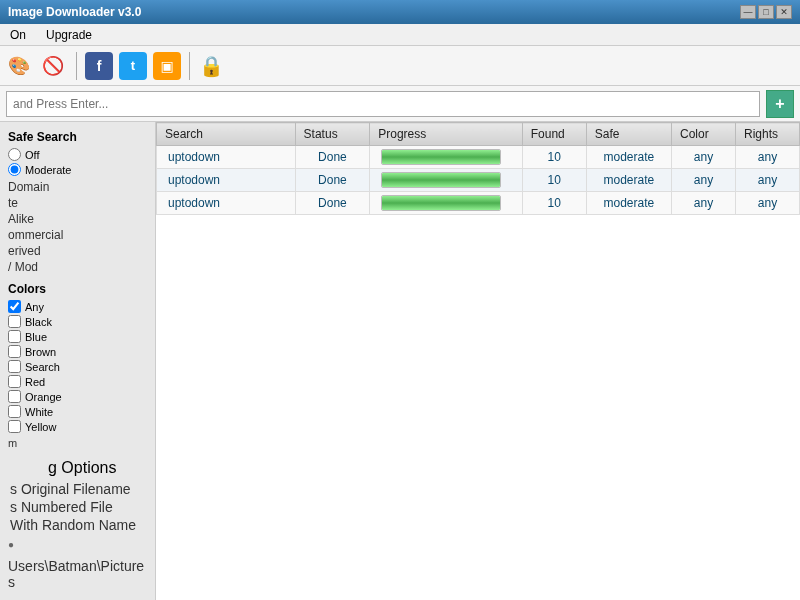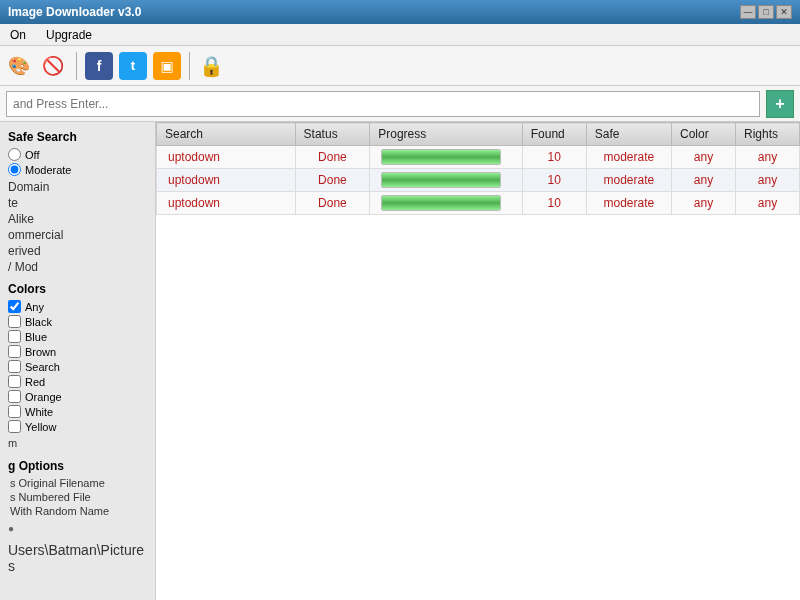--- a/index.html
+++ b/index.html
@@ -137,27 +137,28 @@
     }
     .radio-item input, .checkbox-item input {
       margin: 0;
     }
     .sidebar-label {
       font-size: 12px;
       color: #333;
       margin-bottom: 2px;
     }
     .saving-options-title {
-      font-weight: bold;
-      font-size: 12px;
+      font-weight: normal;
+      font-size: 16px;
       margin-top: 10px;
       margin-bottom: 4px;
+      margin-left: 40px;
     }
     .saving-option {
-      font-size: 11px;
+      font-size: 14px;
       color: #333;
       margin-bottom: 2px;
       padding-left: 2px;
     }
     .save-path {
       font-size: 14px;
       color: #333;
       margin-top: 8px;
       word-break: break-all;
     }
@@ -176,21 +177,21 @@
       border: 1px solid #bbb;
       padding: 4px 8px;
       text-align: left;
       font-weight: normal;
       color: #222;
       white-space: nowrap;
     }
     .results-table td {
       border: 1px solid #ddd;
       padding: 3px 11px;
-      color: #b91c1c;
+      color: #0c4a6e;
     }
     .results-table tr:nth-child(odd) td { background: #f9f9f9; }
     .results-table tr:nth-child(even) td { background: #f0f4f8; }
     .progress-bar-container {
       width: 120px;
       height: 16px;
       background: #ddd;
       border: 1px solid #bbb;
       border-radius: 2px;
       overflow: hidden;

